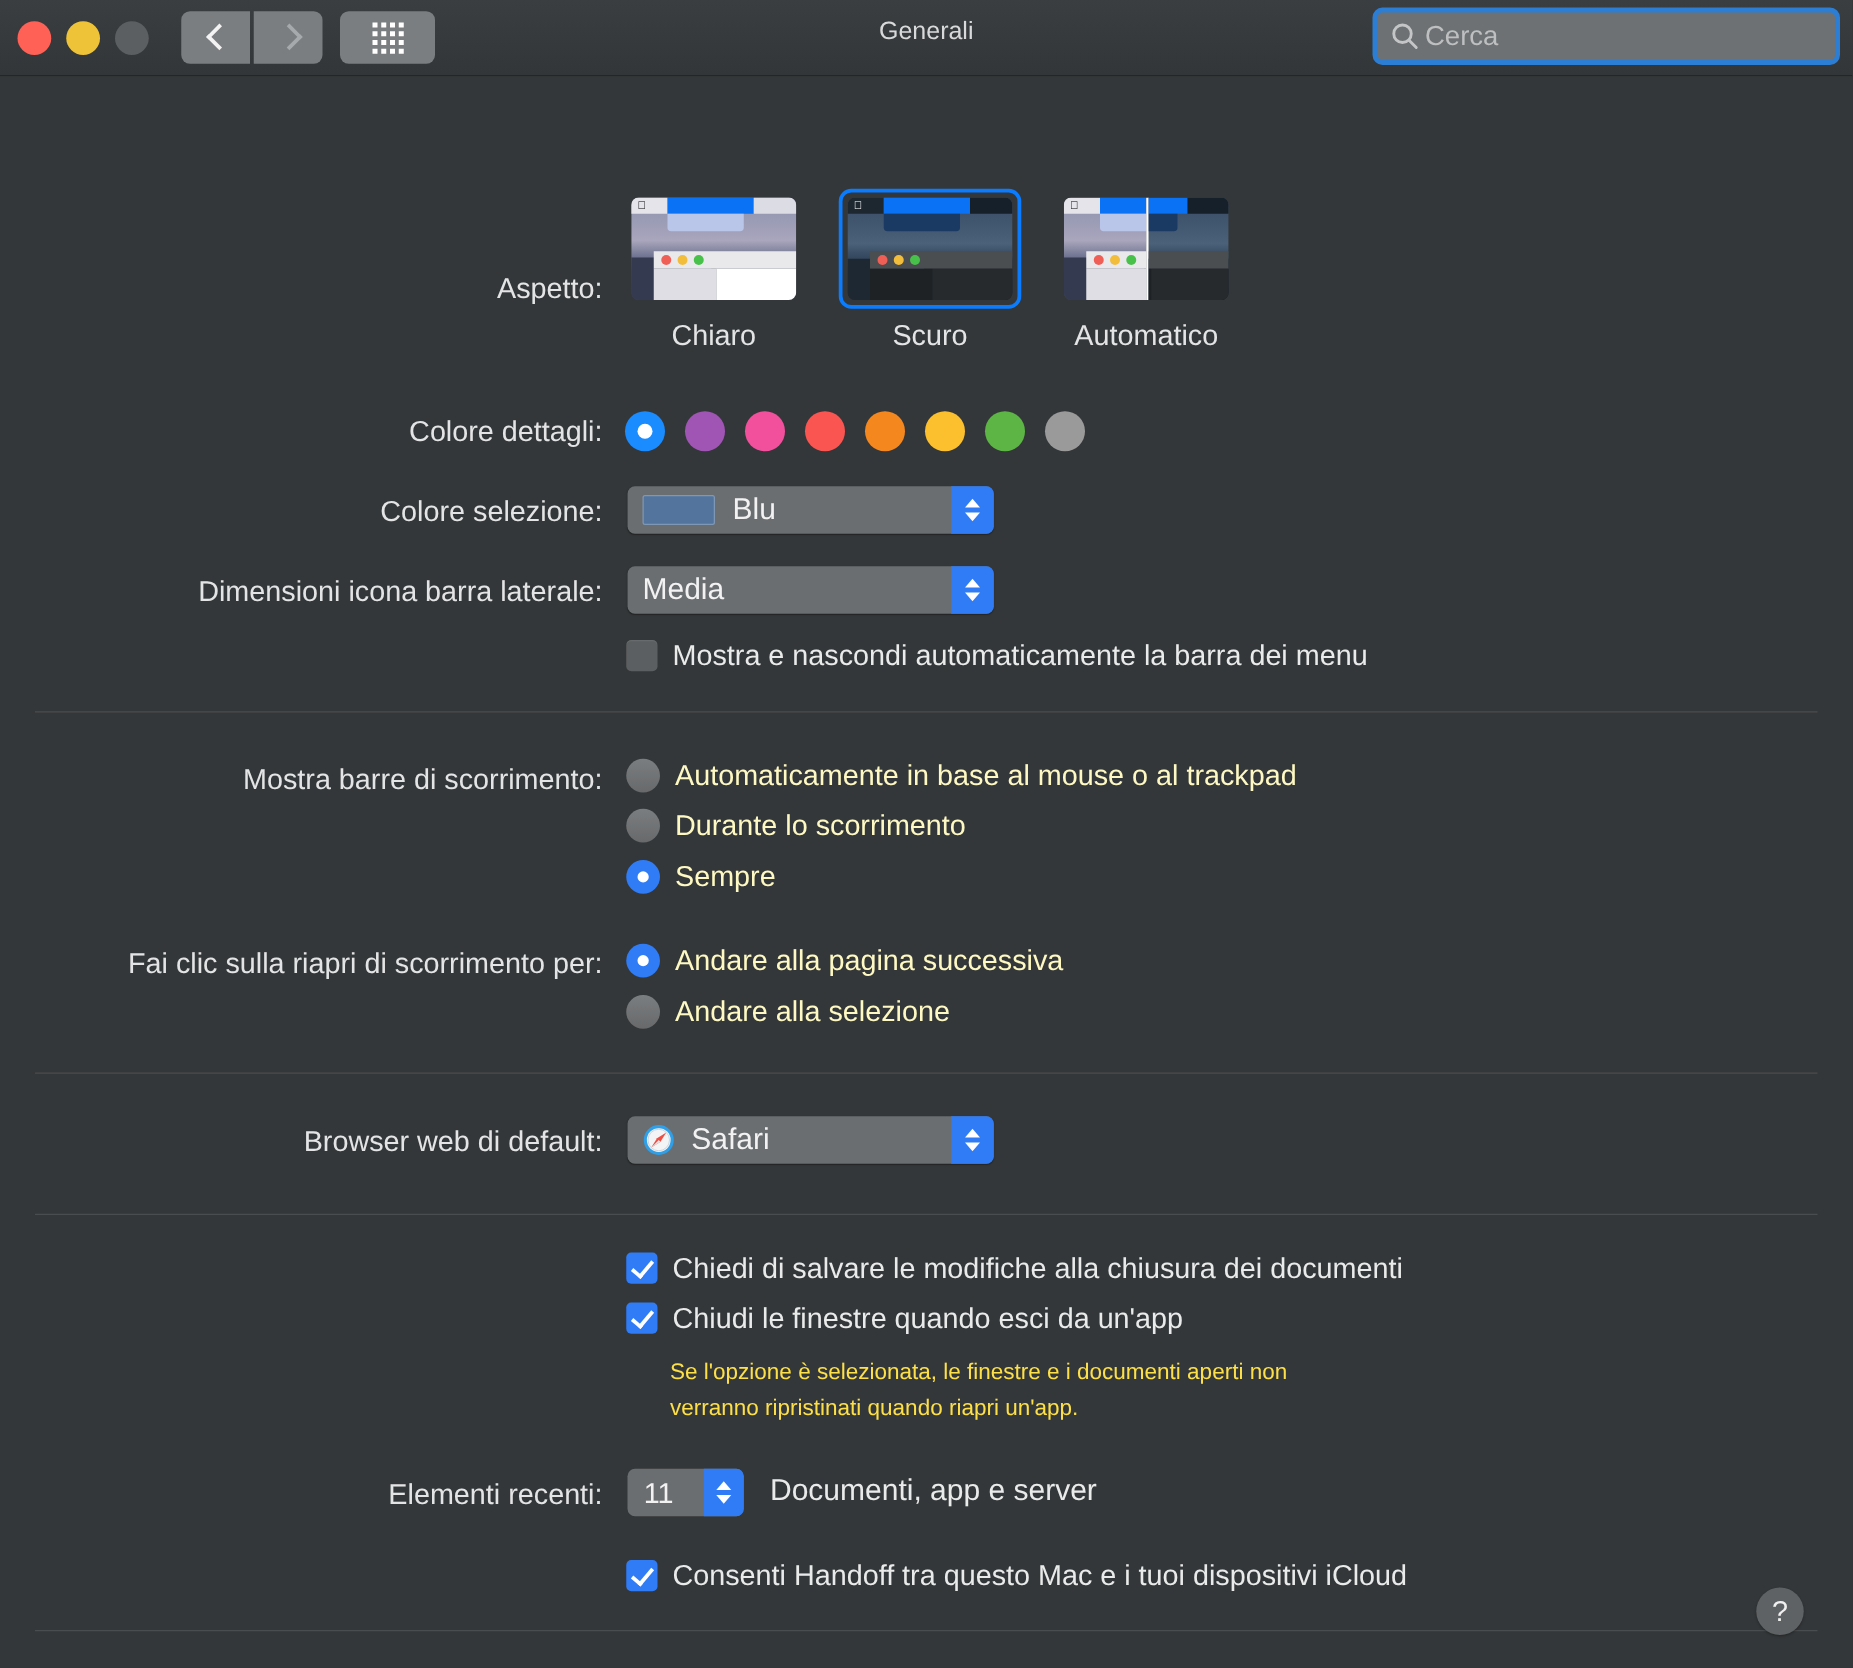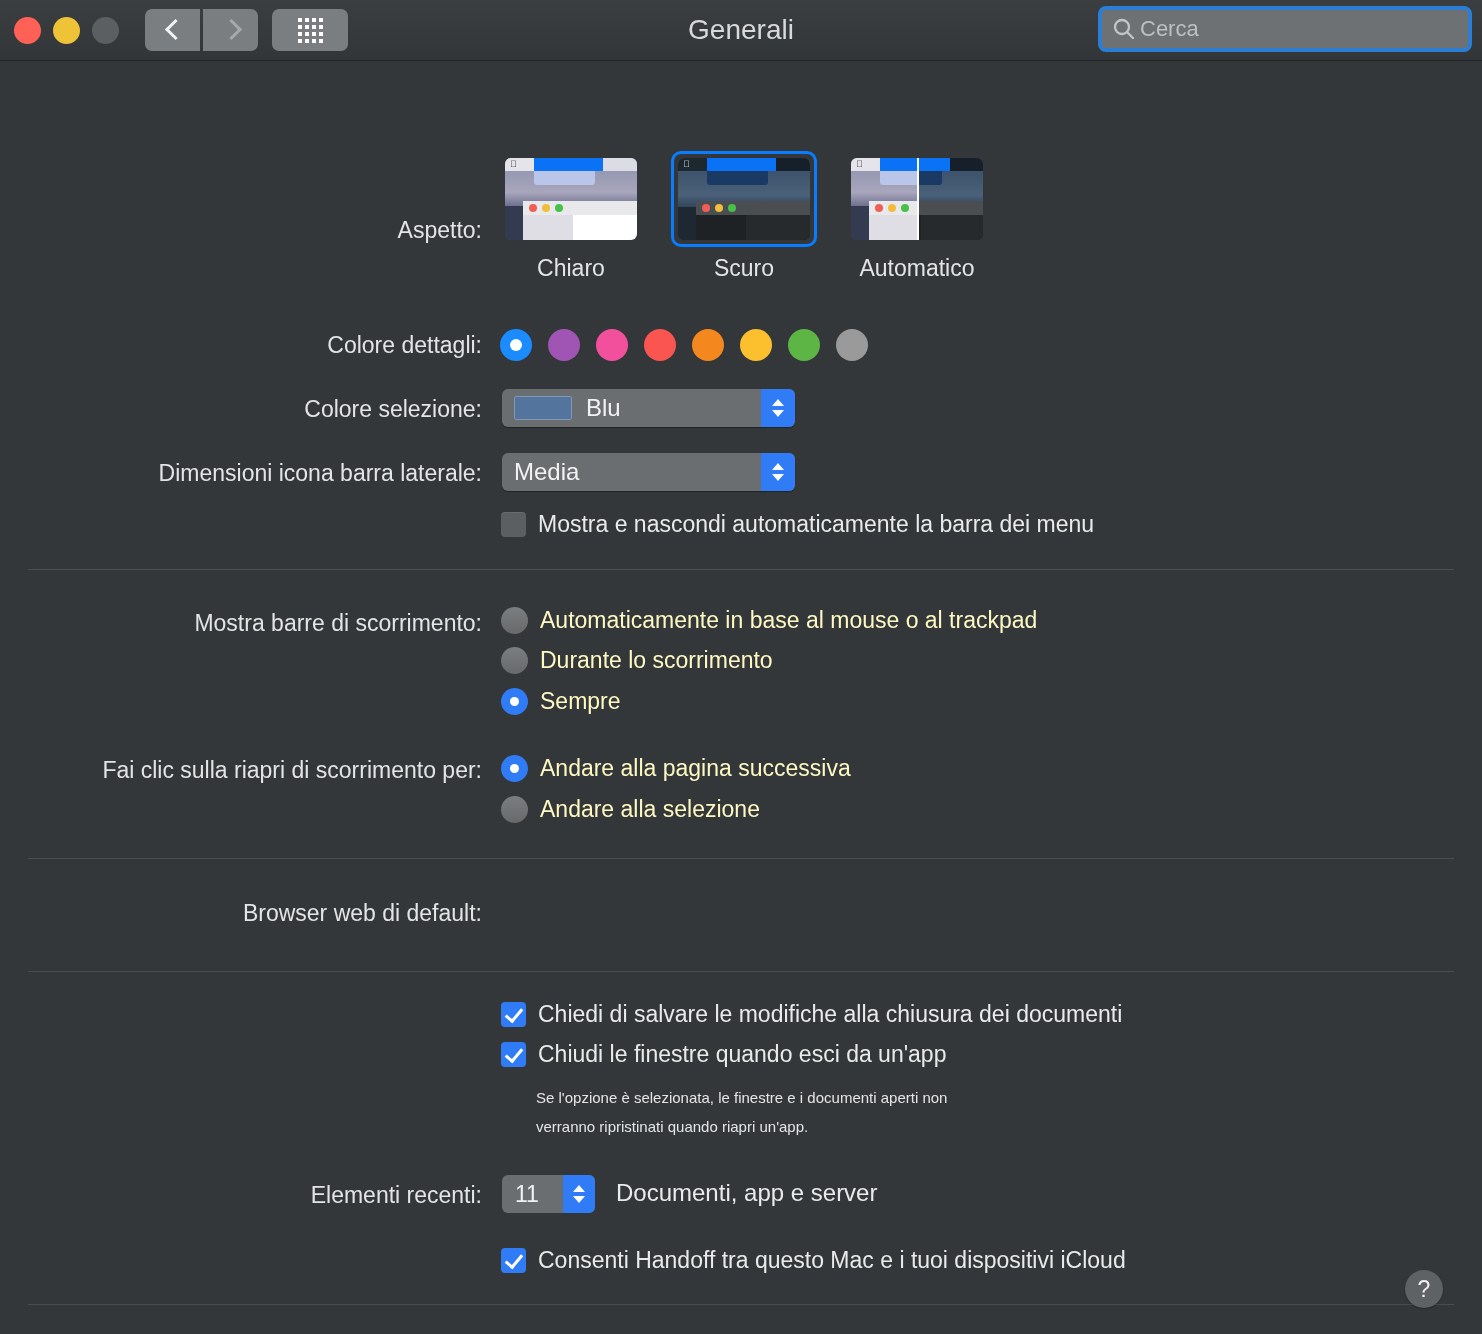--- a/index.html
+++ b/index.html
@@ -93,21 +93,21 @@
     grid-template-columns: repeat(4, 4px);
     grid-template-rows: repeat(4, 4px);
     gap: 3px;
   }
   #grid-icon i { background: #fff; display: block; width: 4px; height: 4px; }
 
   #window-title {
     position: absolute;
     left: 0; right: 0; top: 14px;
     text-align: center;
-    font-size: 28px;
+    font-size: 20px;
     color: #d8d9da;
   }
 
   #search-wrap {
     position: absolute;
     right: 10px;
     top: 6px;
     width: 374px;
     height: 46px;
     border-radius: 8px;
@@ -423,23 +423,23 @@
     border-radius: 50%;
   }
   .rb-label { font-size: 23px; color: #fef9c3; white-space: nowrap; }
 
   
   #restore-note {
     position: absolute;
     left: 536px;
     top: 1022px;
     width: 700px;
-    font-size: 15px;
+    font-size: 18px;
     line-height: 29px;
-    color: #e5e5e5;
+    color: #fde047;
   }
 
   
   #recent-stepper {
     position: absolute;
     left: 502px;
     top: 1114px;
     width: 93px;
     height: 38px;
     background: #6b6e70;
@@ -727,20 +727,34 @@
   <div class="radio-row" style="left:501px; top:735px;">
     <span class="rb off"></span>
     <span class="rb-label">Andare alla selezione</span>
   </div>
 
   <div class="sep" style="top:797px;"></div>
 
   <div class="label-col" style="top:839px;">
     <span class="field-label">Browser web di default:</span>
   </div>
+  <div class="popup" id="popup-browser">
+    <svg id="safari-icon" width="26" height="26" viewBox="0 0 26 26">
+      <circle cx="13" cy="13" r="12" fill="#2f9fe8"></circle>
+      <circle cx="13" cy="13" r="9.5" fill="#f2f4f6"></circle>
+      <circle cx="13" cy="13" r="8.6" fill="none" stroke="#cfd5da" stroke-width="0.8"></circle>
+      <polygon points="19,7 11.6,11.6 7,19 14.4,14.4" fill="#f04e43"></polygon>
+      <polygon points="7,19 14.4,14.4 13,13" fill="#e0e3e6"></polygon>
+    </svg>
+    <span class="pop-text">Safari</span>
+    <span class="pop-arrows">
+      <span class="arr up"></span>
+        <span class="arr down"></span>
+    </span>
+  </div>
 
   <div class="sep" style="top:910px;"></div>
 
   <div class="checkbox-row" style="left:501px; top:940px;">
     <span class="cb on"></span>
     <span class="cb-label">Chiedi di salvare le modifiche alla chiusura dei documenti</span>
   </div>
   <div class="checkbox-row" style="left:501px; top:980px;">
     <span class="cb on"></span>
     <span class="cb-label">Chiudi le finestre quando esci da un'app</span>

